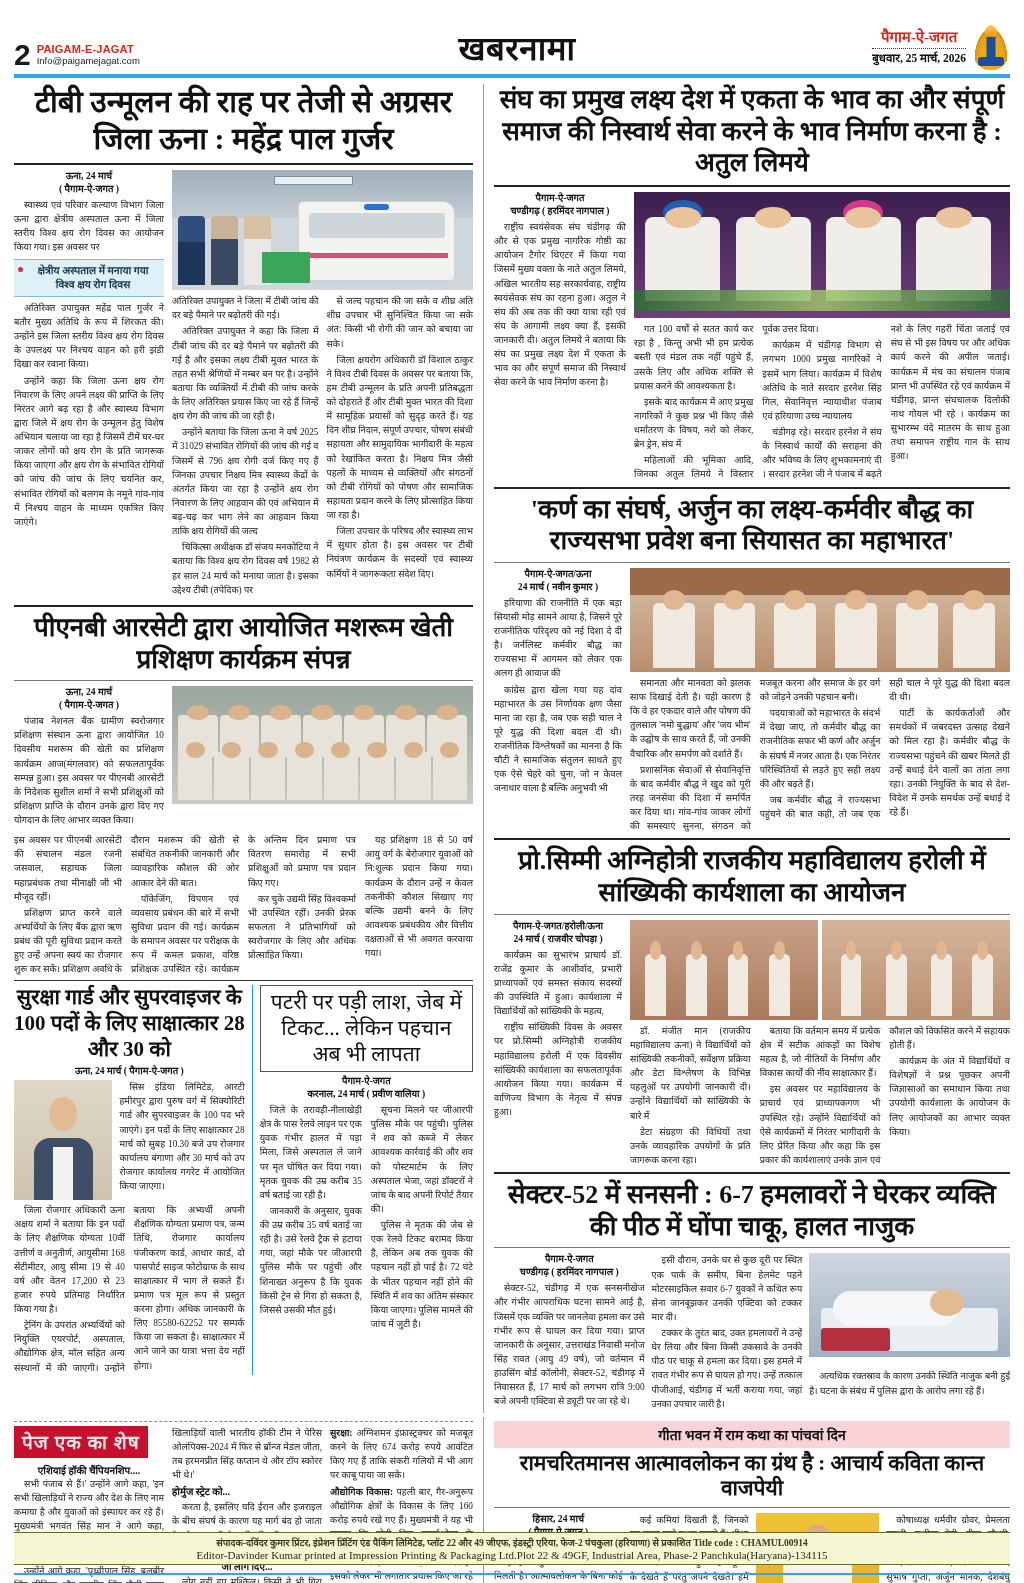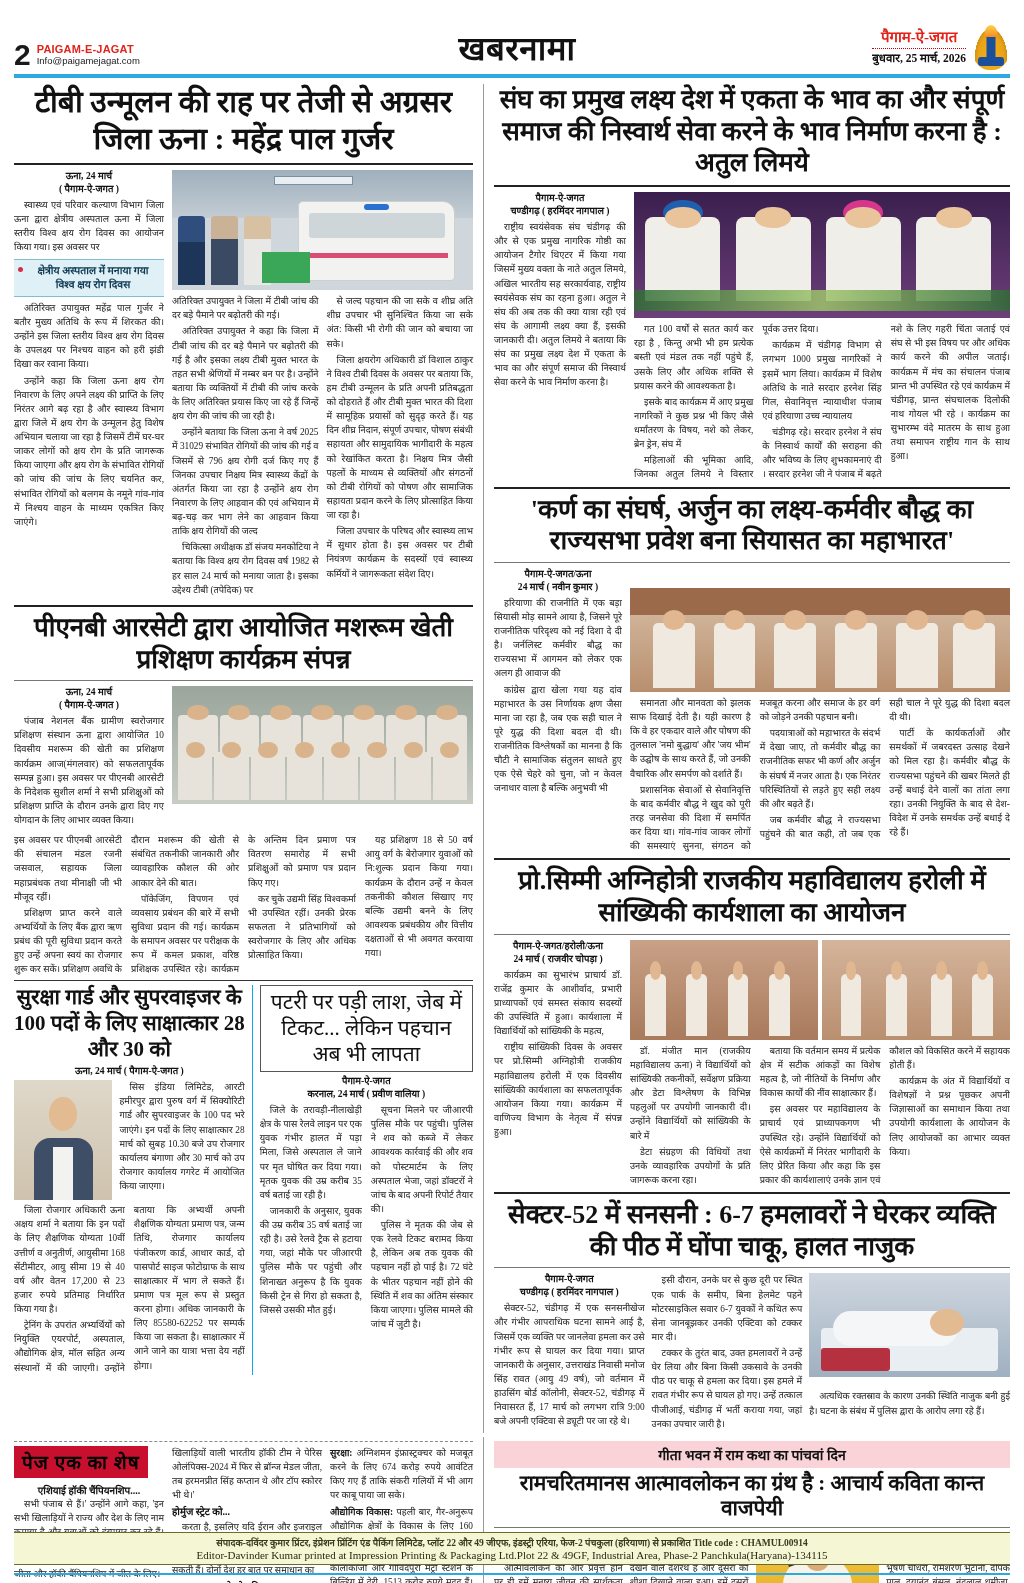--- a/index.html
+++ b/index.html
@@ -139,21 +139,21 @@
   .ph-bed .red { position:absolute; bottom:6%; left:6%; width:34%; height:22%; background:#b6313f; border-radius:3px; }
 
   
   .ph-kirtan { height:150px; background:linear-gradient(#f0c23c,#e3a81f); position:relative; }
   .ph-kirtan .p { position:absolute; bottom:0; left:22%; width:56%; height:80%; background:#f6f3ea; border-radius:28px 28px 0 0; }
   .ph-kirtan .hd { position:absolute; top:10%; left:40%; width:20%; height:22%; border-radius:50%; background:#d9ab7d; }
   .ph-kirtan .mic { position:absolute; top:24%; left:26%; width:16%; height:3px; background:#333; transform:rotate(-18deg); }
 
   
   .red-flag {
-    background:#c8102e; color:#000000; font-family:"Liberation Serif", serif; font-weight:bold;
+    background:#c8102e; color:#e5e5e5; font-family:"Liberation Serif", serif; font-weight:bold;
     font-size:19px; text-align:center; padding:3px 8px; letter-spacing:1px; display:inline-block;
   }
   .pink-band {
     background:#f9d3d8; text-align:center; font-family:"Liberation Serif", serif; font-weight:bold;
     font-size:14px; padding:4px 0; color:#111; margin:4px 0 3px;
   }
   .box-head {
     border:1px solid #555; padding:4px 6px; text-align:center;
   }
 
@@ -376,21 +376,21 @@
         <div class="hrule-thin"></div>
         <div style="display:flex; gap:8px;">
           <div style="width:128px;">
             <div class="dateline">
               <span>पैगाम-ऐ-जगत/ऊना</span>
               <span>24 मार्च ( नवीन कुमार )</span>
             </div>
             <p class="bt">हरियाणा की राजनीति में एक बड़ा सियासी मोड़ सामने आया है, जिसने पूरे राजनीतिक परिदृश्य को नई दिशा दे दी है। जर्नलिस्ट कर्मवीर बौद्ध का राज्यसभा में आगमन को लेकर एक अलग ही आवाज की</p>
             <p class="bt">कांग्रेस द्वारा खेला गया यह दांव महाभारत के उस निर्णायक क्षण जैसा माना जा रहा है, जब एक सही चाल ने पूरे युद्ध की दिशा बदल दी थी। राजनीतिक विश्लेषकों का मानना है कि चौटी ने सामाजिक संतुलन साधते हुए एक ऐसे चेहरे को चुना, जो न केवल जनाधार वाला है बल्कि अनुभवी भी</p>
           </div>
-          <div style="flex:1;margin-top:20px;">
+          <div style="flex:1;">
             <div class="photo ph-stat" style="height:104px;">
               <div class="band"></div>
               <div class="pp" style="left:6%"></div>
                 <div class="pp" style="left:22%"></div>
               <div class="pp" style="left:38%"></div>
                 <div class="pp" style="left:54%"></div>
               <div class="pp" style="left:70%"></div>
                 <div class="pp" style="left:85%"></div>
             </div>
             <div class="cols c3" style="margin-top:4px;">

